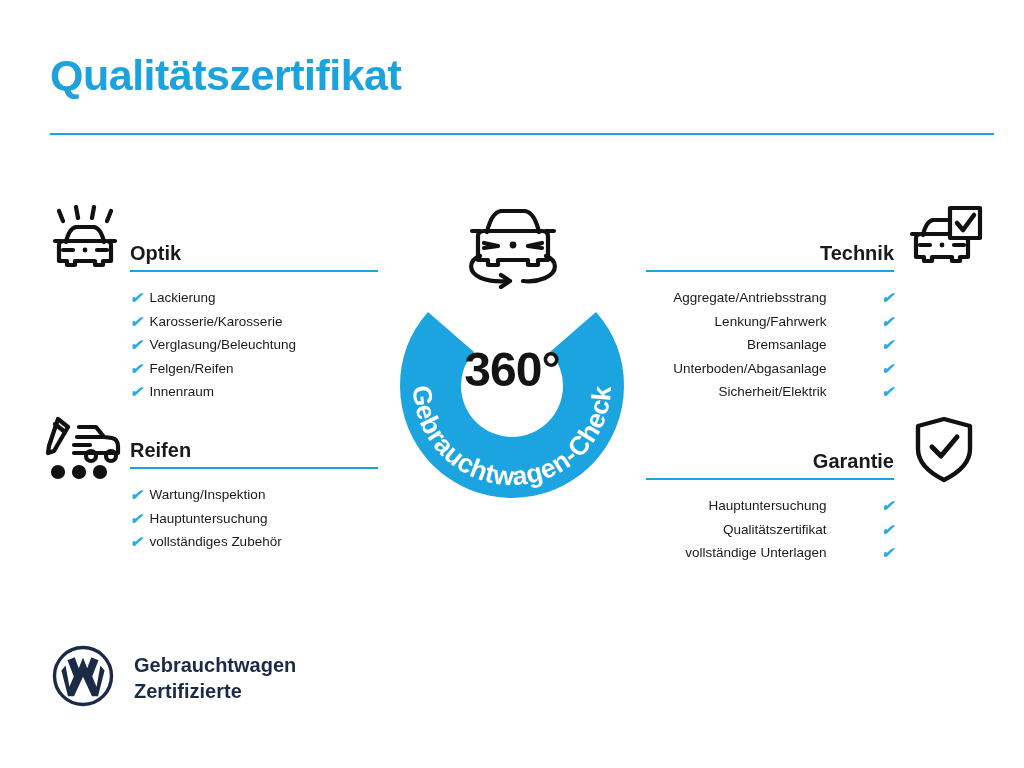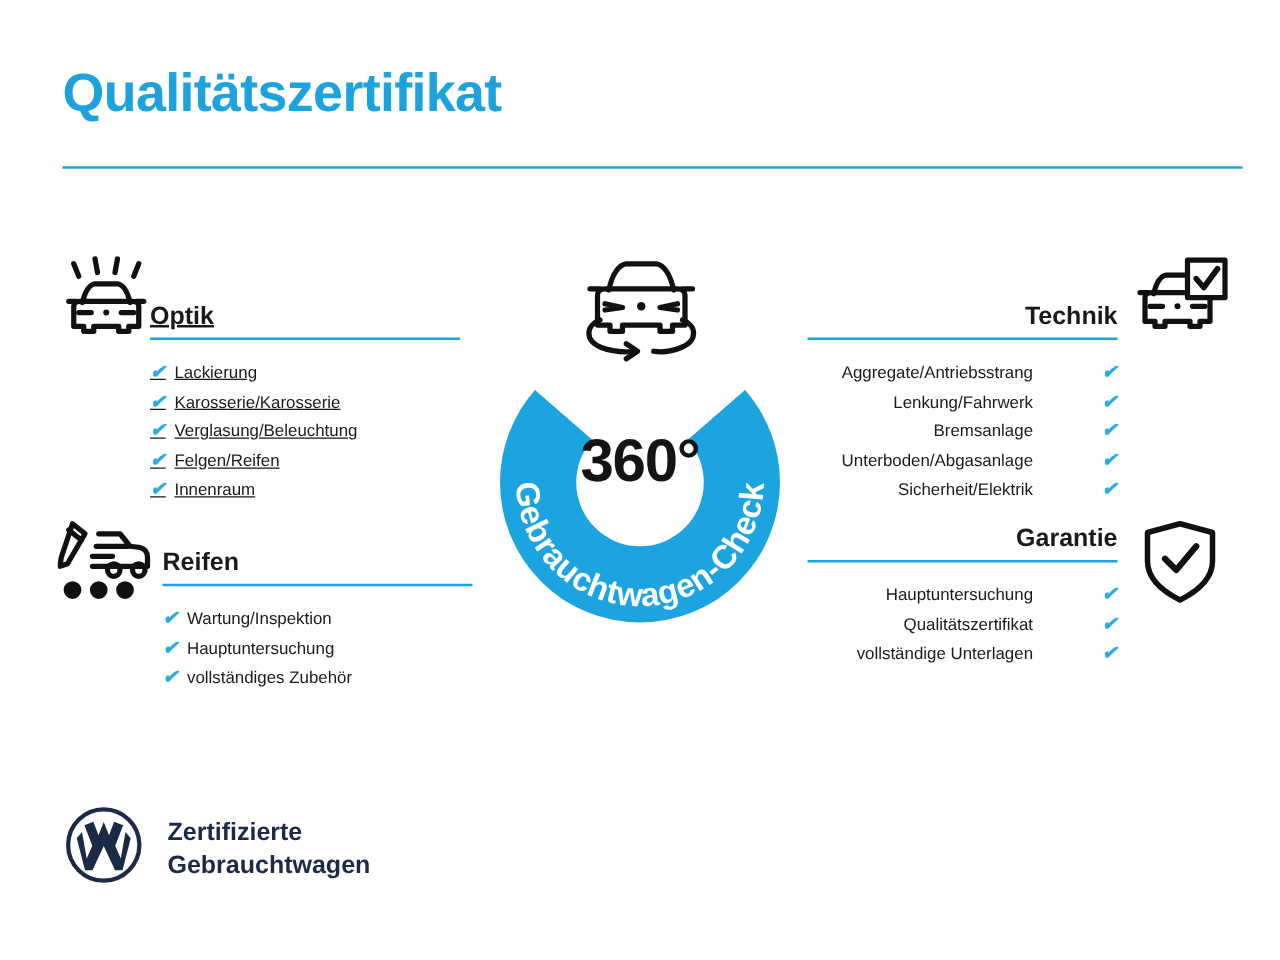--- a/index.html
+++ b/index.html
@@ -83,24 +83,24 @@
   .left .check { margin-right: 7px; }
 
   
   .right .sec-head { text-align: right; }
   .right .sec-rule { margin-left: auto; }
   .right ul { text-align: right; }
   .right li { justify-content: flex-end; gap: 48px; }
   .right .check { margin-left: 7px; }
 
   
-  #section-optik    { left: 120px; top: 240px; text-decoration: underline; }
+  #section-optik    { left: 130px; top: 240px; }
   #section-wartung  { left: 130px; top: 437px; }
   #section-technik  { left: 594px; top: 240px; }
-  #section-garantie { left: 594px; top: 418px; }
+  #section-garantie { left: 594px; top: 448px; }
   .right .sec-rule { width: 248px; }
   .right ul { width: 300px; }
 
   
   .icon-box { position: absolute; }
   #icon-optik    { left: 46px;  top: 205px; }
   #icon-wartung  { left: 46px;  top: 415px; }
   #icon-technik  { left: 906px; top: 205px; }
   #icon-garantie { left: 912px; top: 415px; }
 
@@ -365,16 +365,16 @@
       <circle cx="31" cy="31" r="28.5" fill="none" stroke="#1b2b47" stroke-width="3.4"></circle>
       <path d="M31 12.5 L35.2 23.2 L39.3 12.3
                L46.5 15.2 L40.2 31.5 L44.6 41.8 L48.4 20.5
                L52.6 25.6 L46.0 51.2 L40.0 51.2 L31 31.8
                L22 51.2 L16.0 51.2 L9.4 25.6 L13.6 20.5
                L17.4 41.8 L21.8 31.5 L15.5 15.2 L22.7 12.3
                L26.8 23.2 Z" fill="#1b2b47"></path>
     </svg>
   </span>
   <span id="vw-wordmark">
+    <div>Gebrauchtwagen</div>
     <div>Zertifizierte</div>
-    <div>Gebrauchtwagen</div>
   </span>
 </div>
 
 </body></html>

